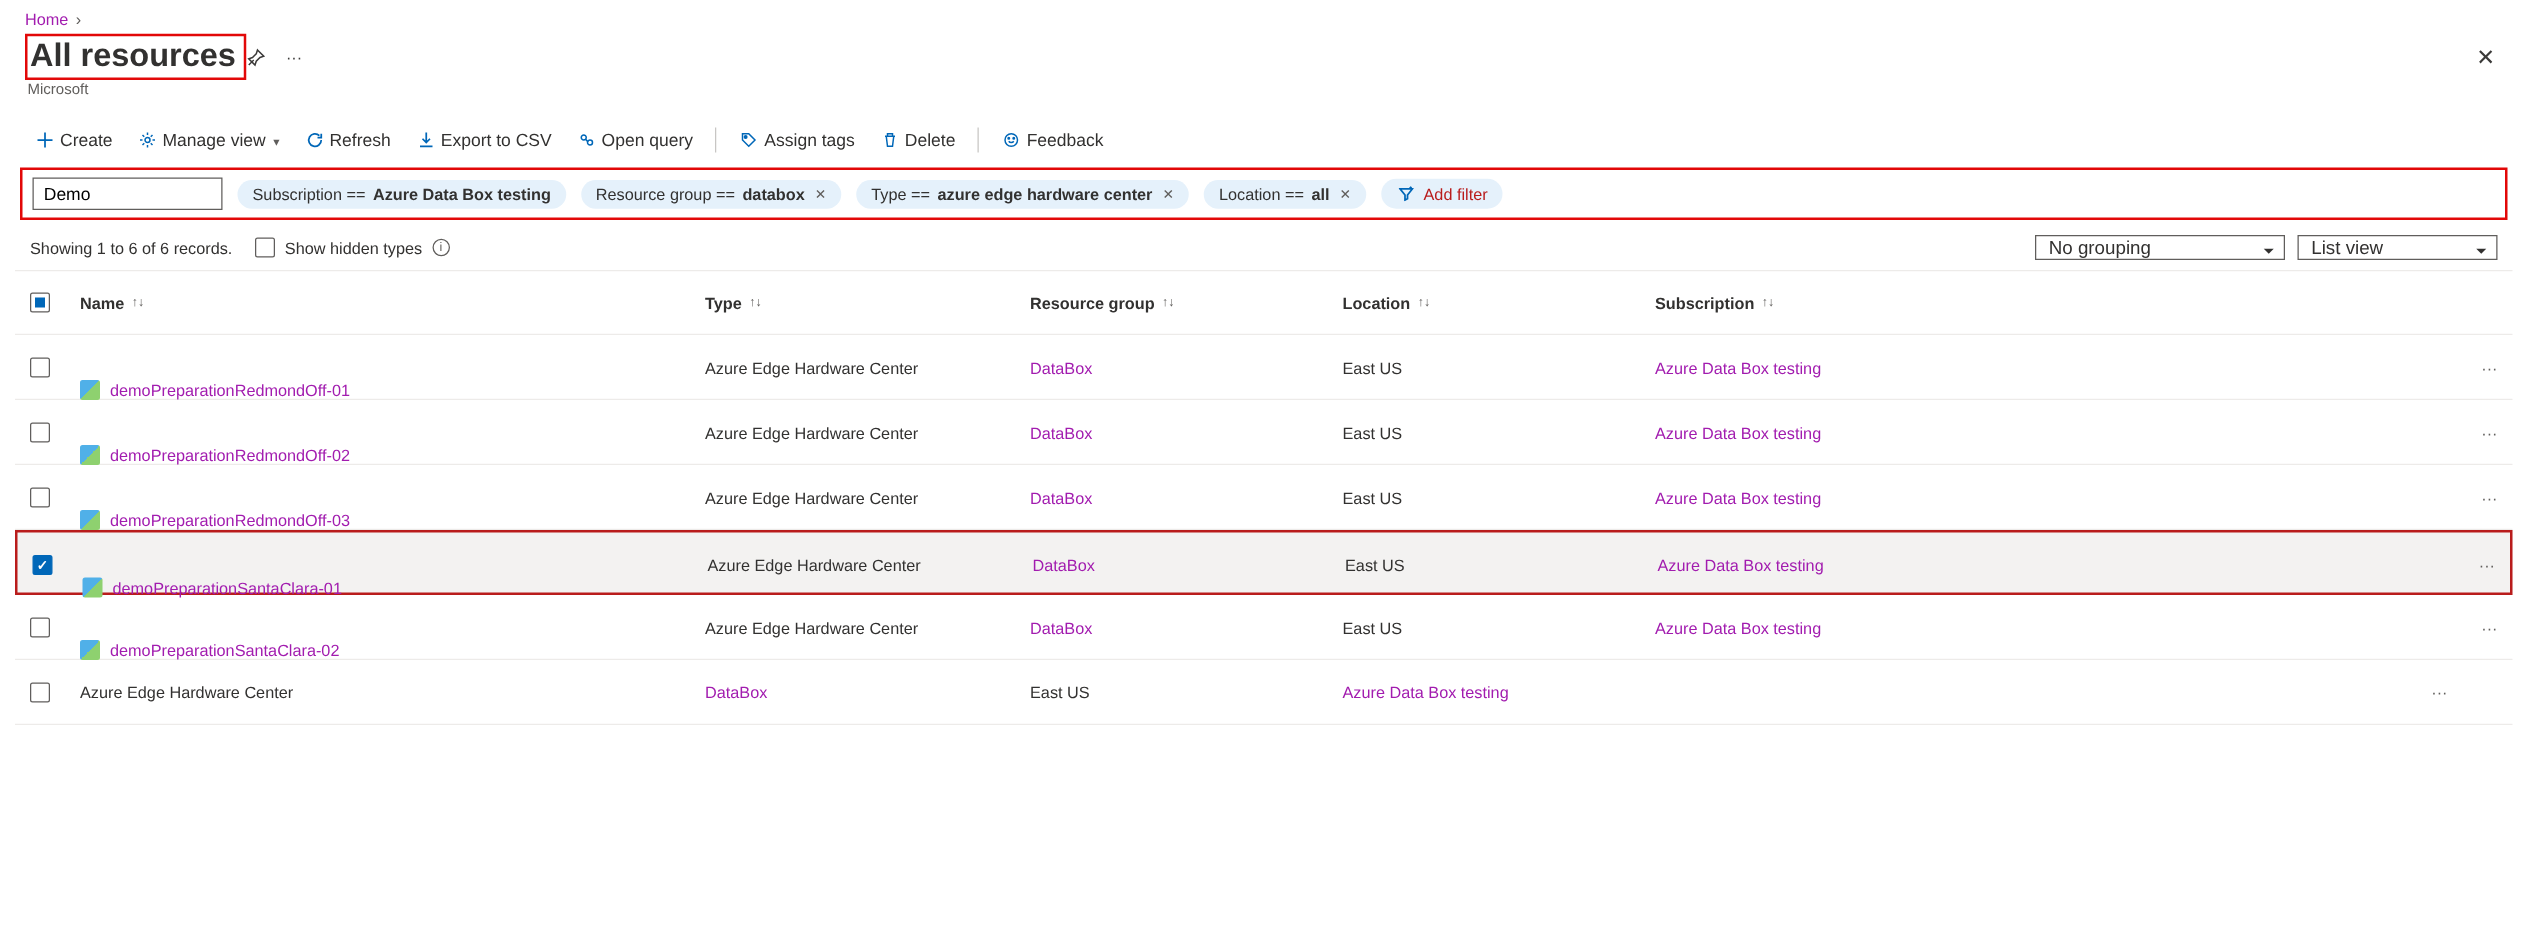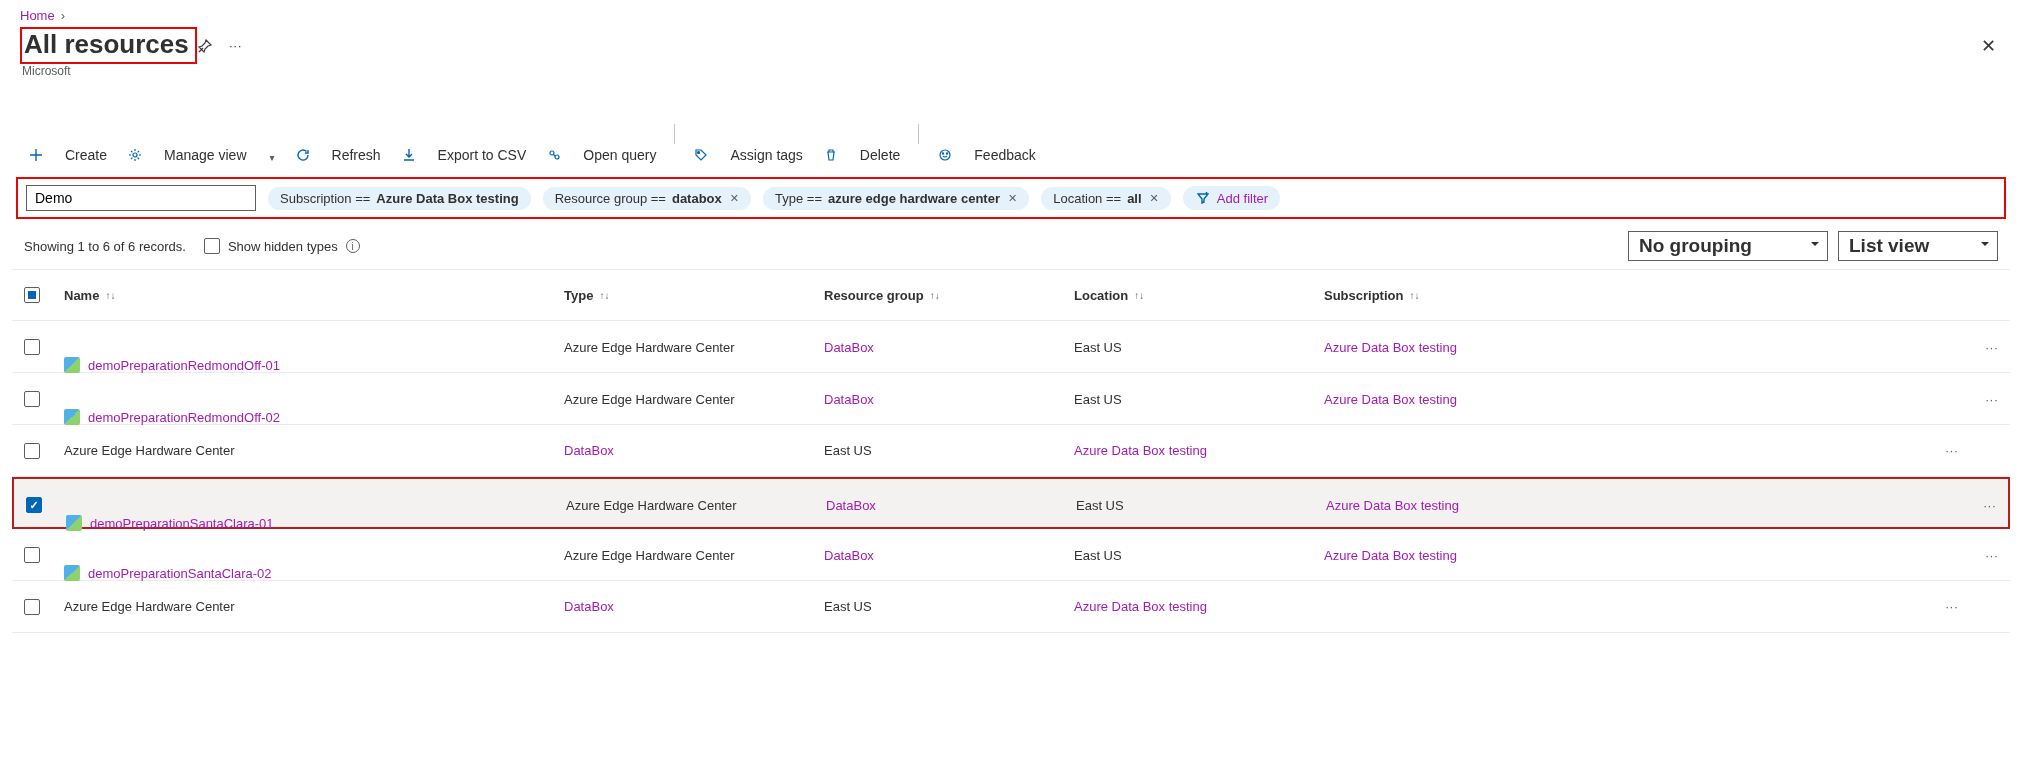--- a/index.html
+++ b/index.html
@@ -20,54 +20,54 @@
   
   .title-row { display: flex; align-items: center; padding: 0 8px; }
   .title-box { border: 2px solid #e20808; padding: 0 6px 2px 2px; }
   .page-title { font-size: 26px; font-weight: 600; }
   .title-icons { display: flex; gap: 16px; align-items: center; color: #3b3a39; }
   .close-x { margin-left: auto; font-size: 18px; color: #3b3a39; cursor: pointer; padding-right: 6px;}
   .subcaption { padding: 0 10px 8px; color: #605e5c; font-size: 12px; }
 
   
   .toolbar { display: flex; align-items: center; gap: 4px; padding: 6px 8px 10px; font-size: 14px; margin-top: 8px;}
-  .tb-item { display: inline-flex; align-items: flex-end; gap: 21px; padding: 4px 8px; cursor: pointer; color: #323130; margin-top: 43px; }
+  .tb-item { display: inline-flex; align-items: flex-end; gap: 4px; padding: 4px 8px; cursor: pointer; color: #323130; }
   .tb-sep { width: 1px; height: 20px; background: #c8c6c4; margin: 0 6px; }
   .tb-icon { color: #0067b8; display:inline-flex; width:16px; height:16px; align-items:center; justify-content:center;}
   .chev-down-sm { font-size: 10px; color: #605e5c; margin-left: 2px; }
 
   
   .filter-bar-wrap { border: 2px solid #e20808; margin: 0 4px 8px; padding: 6px 8px; display: flex; align-items: center; gap: 12px; flex-wrap: wrap; }
   .search-input {
-    width: 230px; height: 26px; border: 1px solid #605e5c; padding: 2px 8px; font-size: 14px;
+    width: 152px; height: 26px; border: 1px solid #605e5c; padding: 2px 8px; font-size: 14px;
   }
   .pill {
     background: #e5f1fb; border-radius: 14px; padding: 4px 12px; display: inline-flex;
     align-items: center; gap: 6px; font-size: 13px; color: #323130;
   }
   .pill .pill-x { color: #605e5c; cursor: pointer; font-size: 11px; margin-left: 2px;}
-  .pill.add { color: #a21caf; }
+  .pill.add { color: #b91c1c; }
   .pill.add .tb-icon { color:#0067b8;}
 
   
   .meta-row { display:flex; align-items:center; gap: 18px; padding: 4px 12px 8px; }
   .records-text { font-size: 13px; }
   .chk {
     width:16px; height:16px; border:1px solid #605e5c; border-radius:2px;
     display:inline-flex; align-items:center; justify-content:center; background:#fff;
   }
   .chk.indet::after { content:""; width:8px; height:8px; background:#0067b8; }
   .chk.checked { background:#0067b8; border-color:#0067b8; }
   .chk.checked::after { content:"✓"; color:#fff; font-size:11px; font-weight:bold; }
   .hidden-types { display:inline-flex; align-items:center; gap:8px; font-size:13px;}
   .info-i { width:14px;height:14px;border:1px solid #605e5c;border-radius:50%;display:inline-flex;align-items:center;justify-content:center;font-size:10px;color:#605e5c;}
   .meta-right { margin-left:auto; display:flex; gap:10px; align-items:center;}
   .dropdown {
-    border:1px solid #605e5c; background:#fff; height:30px; padding: 0 26px 0 10px;
-    font-size:19px; min-width:200px; display:flex; align-items:center; position:relative;font-weight:bold;
+    border:1px solid #605e5c; background:#fff; height:20px; padding: 0 26px 0 10px;
+    font-size:15px; min-width:200px; display:flex; align-items:center; position:relative;
   }
   .dropdown.narrow { min-width:160px;}
   .dropdown::after { content:""; position:absolute; right:8px; top:10px; border:4px solid transparent; border-top-color:#323130;}
 
   
   .table { width:100%; }
   .table-head, .table-row {
     display:grid;
     grid-template-columns: 40px 500px 260px 250px 250px 1fr 40px;
     align-items:center; padding: 0 12px; border-bottom:1px solid #edebe9; height:52px;
@@ -281,20 +281,24 @@
           <a href="#">demoPreparationRedmondOff-02</a>
         </span>
         <span>Azure Edge Hardware Center</span>
         <span><a href="#">DataBox</a></span>
         <span>East US</span>
         <span><a href="#">Azure Data Box testing</a></span>
         <span class="more-cell">···</span>
       </div>
       <div class="table-row">
         <span class="chk"></span>
+        <span class="name-cell">
+          <span class="res-icon"></span>
+          <a href="#">demoPreparationRedmondOff-03</a>
+        </span>
         <span>Azure Edge Hardware Center</span>
         <span><a href="#">DataBox</a></span>
         <span>East US</span>
         <span><a href="#">Azure Data Box testing</a></span>
         <span class="more-cell">···</span>
       </div>
       <div class="table-row row-selected-hl row-red-box">
         <span class="chk checked"></span>
         <span class="name-cell">
           <span class="res-icon"></span>

